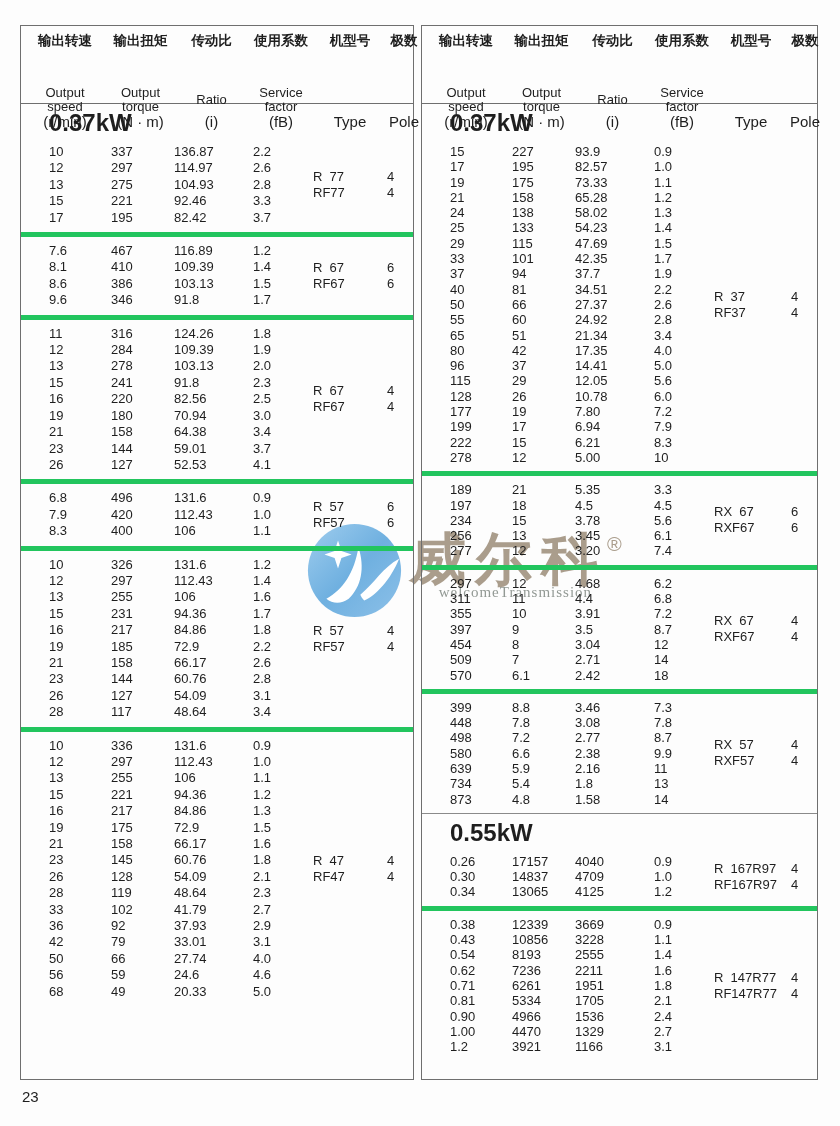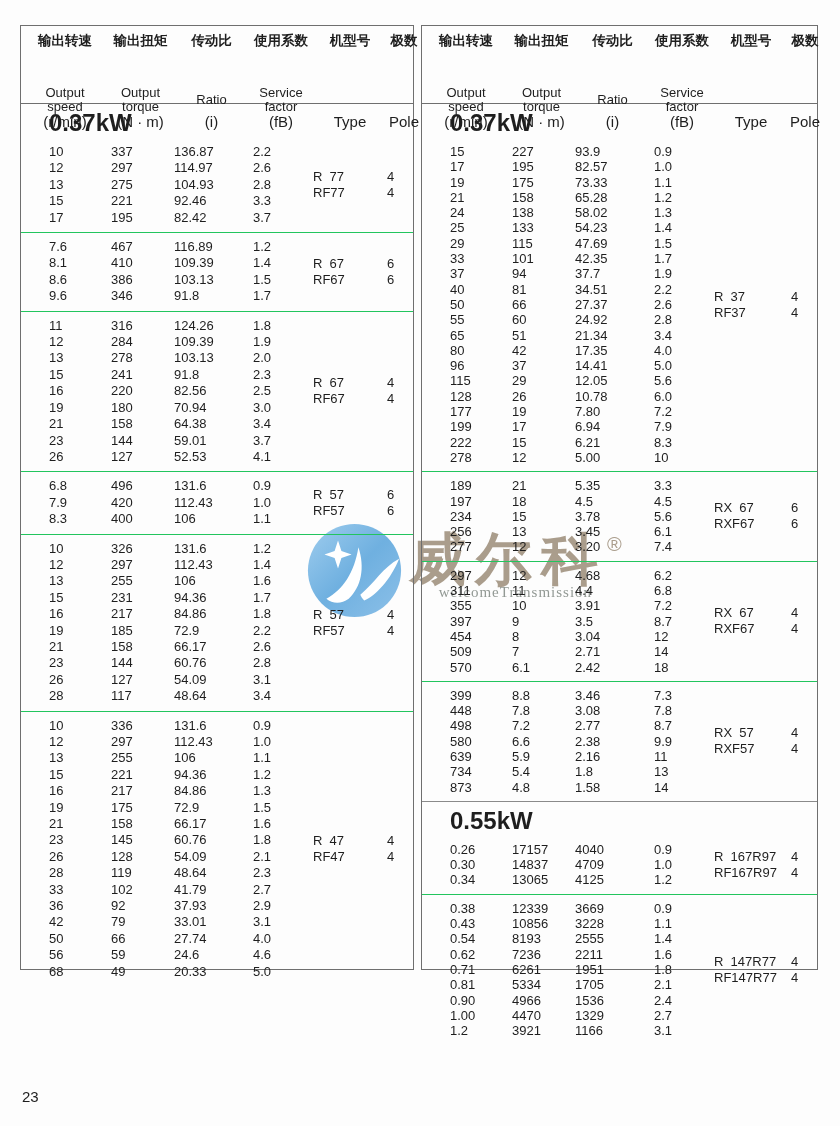--- a/index.html
+++ b/index.html
@@ -20,40 +20,40 @@
     color:rgba(158,143,124,0.88); line-height:58px;
   }
   .wm-reg { font-size:20px; color:rgba(158,143,124,0.88); vertical-align:28px; }
   .wm-en {
     font-family:"Liberation Serif", serif; font-size:15px;
     color:rgba(140,148,142,0.95); margin-top:-4px; letter-spacing:1px;
   }
 
   
   .table-col {
-    position:absolute; top:25px; height:945px; z-index:1;
+    position:absolute; top:25px; height:1055px; z-index:1;
     border:1px solid #6f6f6f; background:transparent; box-sizing:border-box;
   }
   #table-0 { left:20px;  width:394px; }
   #table-1 { left:421px; width:397px; }
 
   .thead {
     height:78px; border-bottom:1px solid #6f6f6f; box-sizing:border-box;
     display:grid; grid-template-columns:88px 63px 79px 60px 78px 1fr;
     padding:6px 0 4px 0;
   }
   .hcol { display:flex; flex-direction:column; align-items:center; text-align:center; }
   .h-zh  { font-size:13.5px; font-weight:bold; line-height:17px; white-space:nowrap; }
   .h-en  { font-size:13px; line-height:14px; white-space:pre-line; flex:1; display:flex; align-items:center;margin-top:37px; }
   .h-unit{ font-size:15px; line-height:16px; white-space:nowrap; }
 
   .section-title { font-size:24px; font-weight:bold; line-height:21px; padding:8px 0 5px 28px; }
   .section + .section { border-top:1px solid #8a8a8a; }
   .block { display:flex; padding:6px 0; }
-  .block + .block { border-top:1px solid #22c55e; }
+  .block + .block { border-top:5px solid #22c55e; }
 
   .rows { width:290px; flex:0 0 auto; }
   .row { display:grid; grid-template-columns:88px 63px 79px 60px; }
   #table-0 .row { line-height:16.4px; }
   #table-1 .row { line-height:15.3px; }
   .c { font-size:13px; padding-left:2px; white-space:nowrap; }
   .c1 { padding-left:28px; }
 
   .typebox { flex:1; display:flex; flex-direction:column; justify-content:center; }
   .type-line { display:flex; line-height:16px; font-size:13px; }

